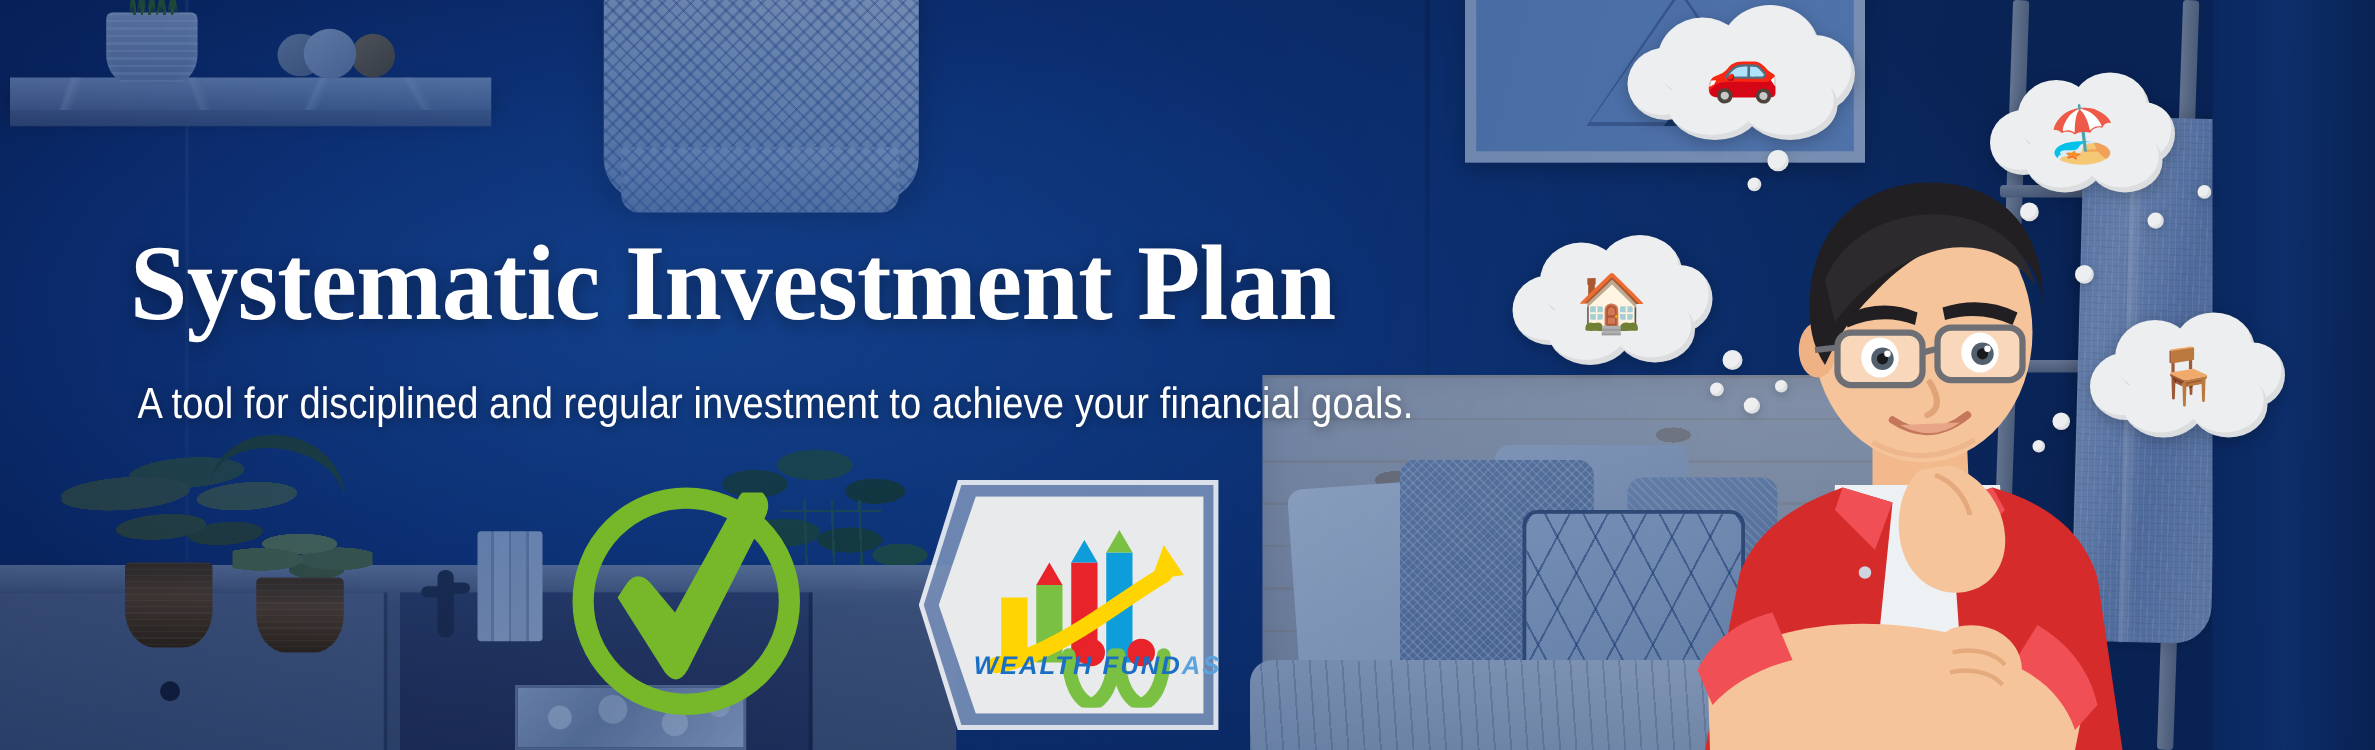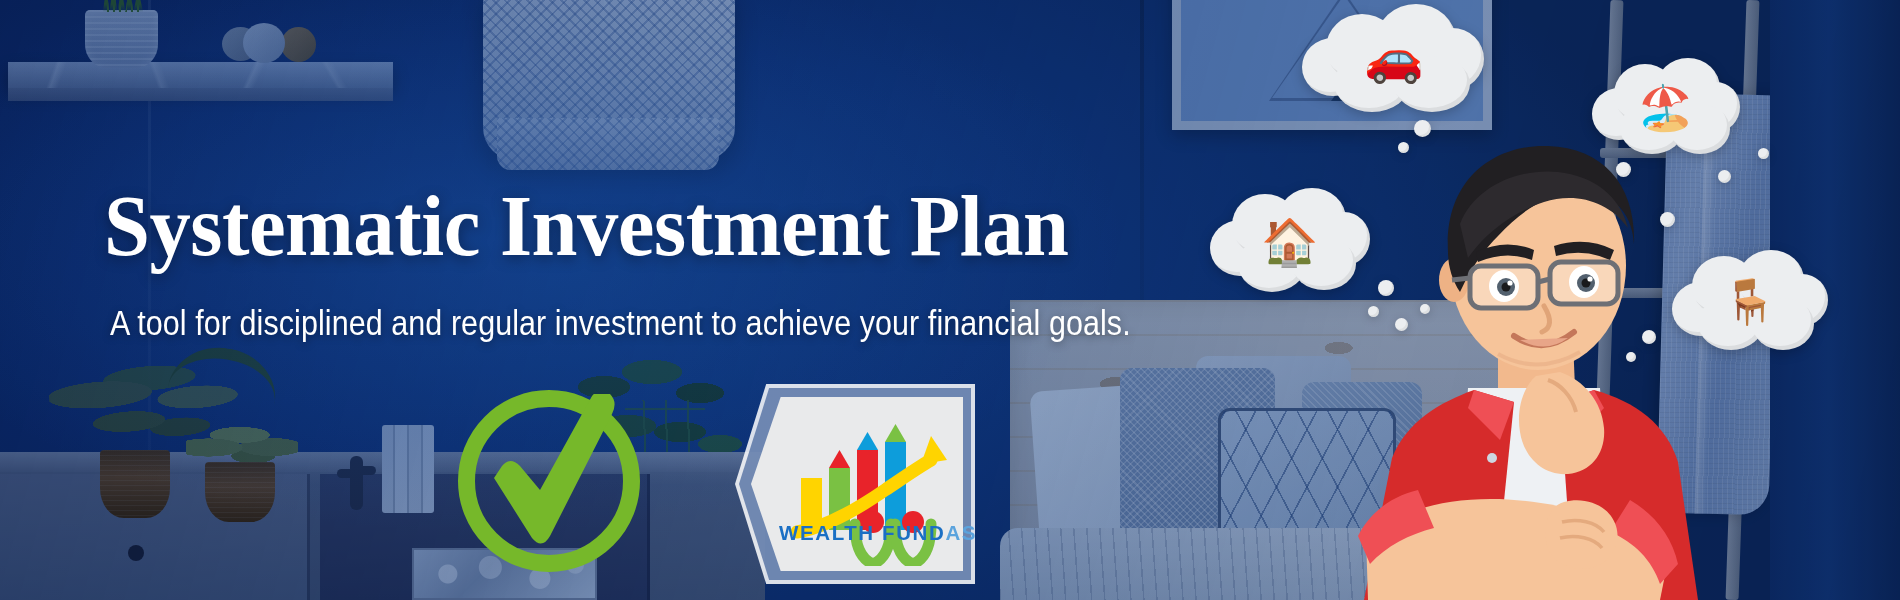--- a/index.html
+++ b/index.html
@@ -385,21 +385,21 @@
     position: absolute; left: 6px; top: 8px; width: 182px; height: 182px;
     border: 17px solid #76b82a; border-radius: 50%;
   }
   .check-mark {
     position: absolute; left: 36px; top: 12px; width: 130px; height: 160px;
   }
   .check-mark svg { width: 100%; height: 100%; display: block; }
 
   
   .logo-hex {
-    position: absolute; left: 735px; top: 384px; width: 240px; height: 200px;
+    position: absolute; left: 735px; top: 384px; width: 240px; height: 200px; font-style: italic;
   }
   .hex-outline {
     position: absolute; inset: 0;
     clip-path: polygon(13% 0%, 100% 0%, 100% 100%, 13% 100%, 0% 50%);
     background: rgba(255,255,255,.85);
   }
   .hex-gap {
     position: absolute; left: 4px; top: 4px; right: 4px; bottom: 4px;
     clip-path: polygon(13% 0%, 100% 0%, 100% 100%, 13% 100%, 0% 50%);
     background: rgba(20,60,130,.55);

